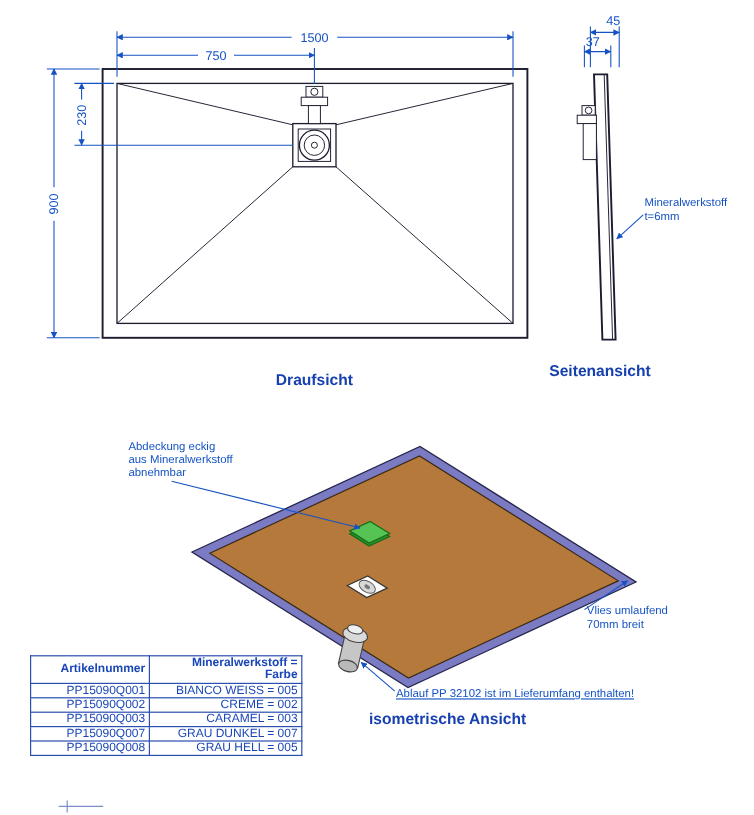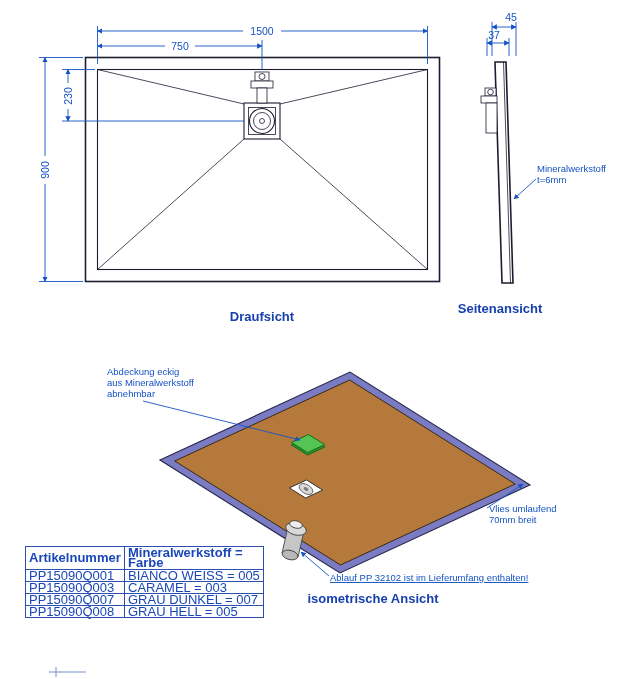--- a/index.html
+++ b/index.html
@@ -12,22 +12,22 @@
   .note{fill:#1553c4;font-size:9.5px;}
   .viewlabel{fill:#163fb0;font-size:13px;font-weight:bold;}
   .underline{text-decoration:underline;}
   .s-obj{stroke:#1c1c30;stroke-width:1.1;}
   .s-obj2{stroke:#1c1c30;stroke-width:1.6;}
   .s-thin{stroke:#1c1c30;stroke-width:0.8;}
   .s-dim{stroke:#1553c4;stroke-width:0.9;}
   .artikel-table{position:absolute;left:25px;top:546px;}
   .artikel-table table{border-collapse:collapse;color:#1a47b8;}
   .artikel-table th,.artikel-table td{
-    border:1px solid #2a4fb0;text-align:left;padding:0 3px;
-    font-size:13px;line-height:11px;height:11px;white-space:nowrap;
+    border:1px solid #2a4fb0;text-align:right;padding:0 3px;
+    font-size:10px;line-height:11px;height:11px;white-space:nowrap;
   }
   .artikel-table th{font-weight:bold;line-height:10px;height:auto;padding:1px 3px;}
   .artikel-table th:first-child{width:92px;}
   .artikel-table th:last-child{width:120px;}
 </style>
 </head>
 <body>
 
 <div class="canvas">
 
@@ -165,20 +165,24 @@
           <span>Farbe</span>
         </th>
       </tr>
     </thead>
     <tbody>
       <tr>
         <td>PP15090Q001</td>
         <td>BIANCO WEISS = 005</td>
       </tr>
       <tr>
+        <td>PP15090Q002</td>
+        <td>CREME = 002</td>
+      </tr>
+      <tr>
         <td>PP15090Q003</td>
         <td>CARAMEL = 003</td>
       </tr>
       <tr>
         <td>PP15090Q007</td>
         <td>GRAU DUNKEL = 007</td>
       </tr>
       <tr>
         <td>PP15090Q008</td>
         <td>GRAU HELL = 005</td>

